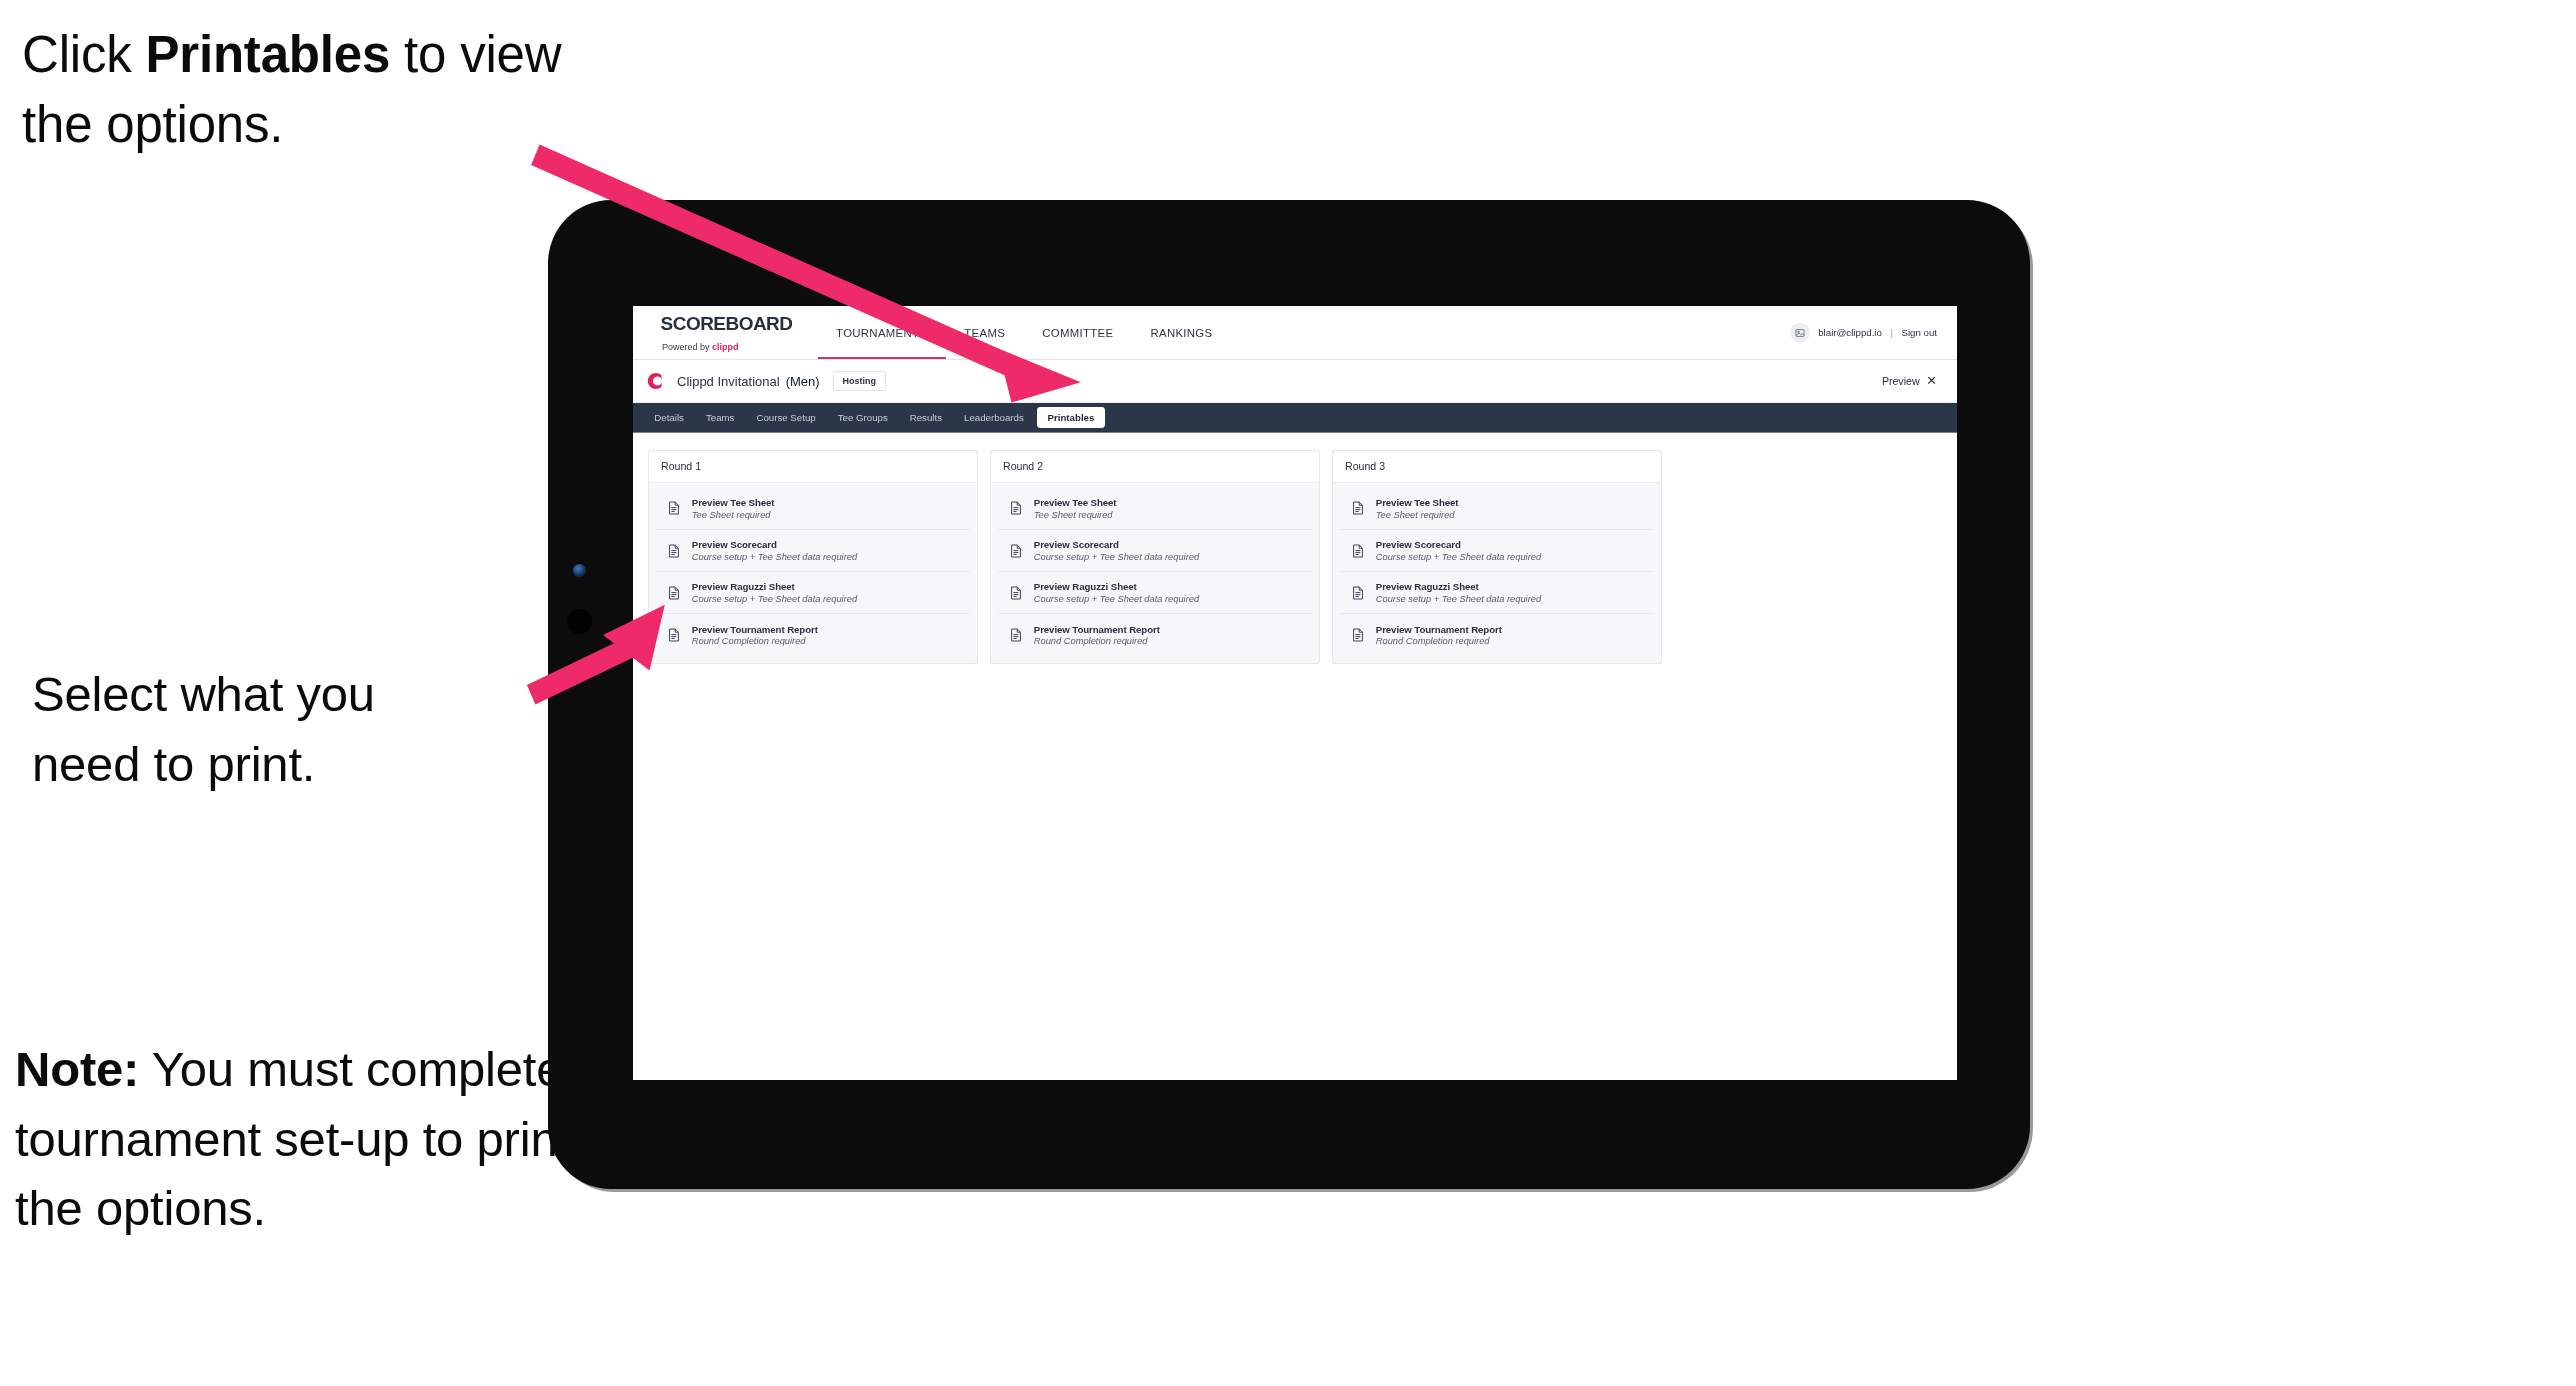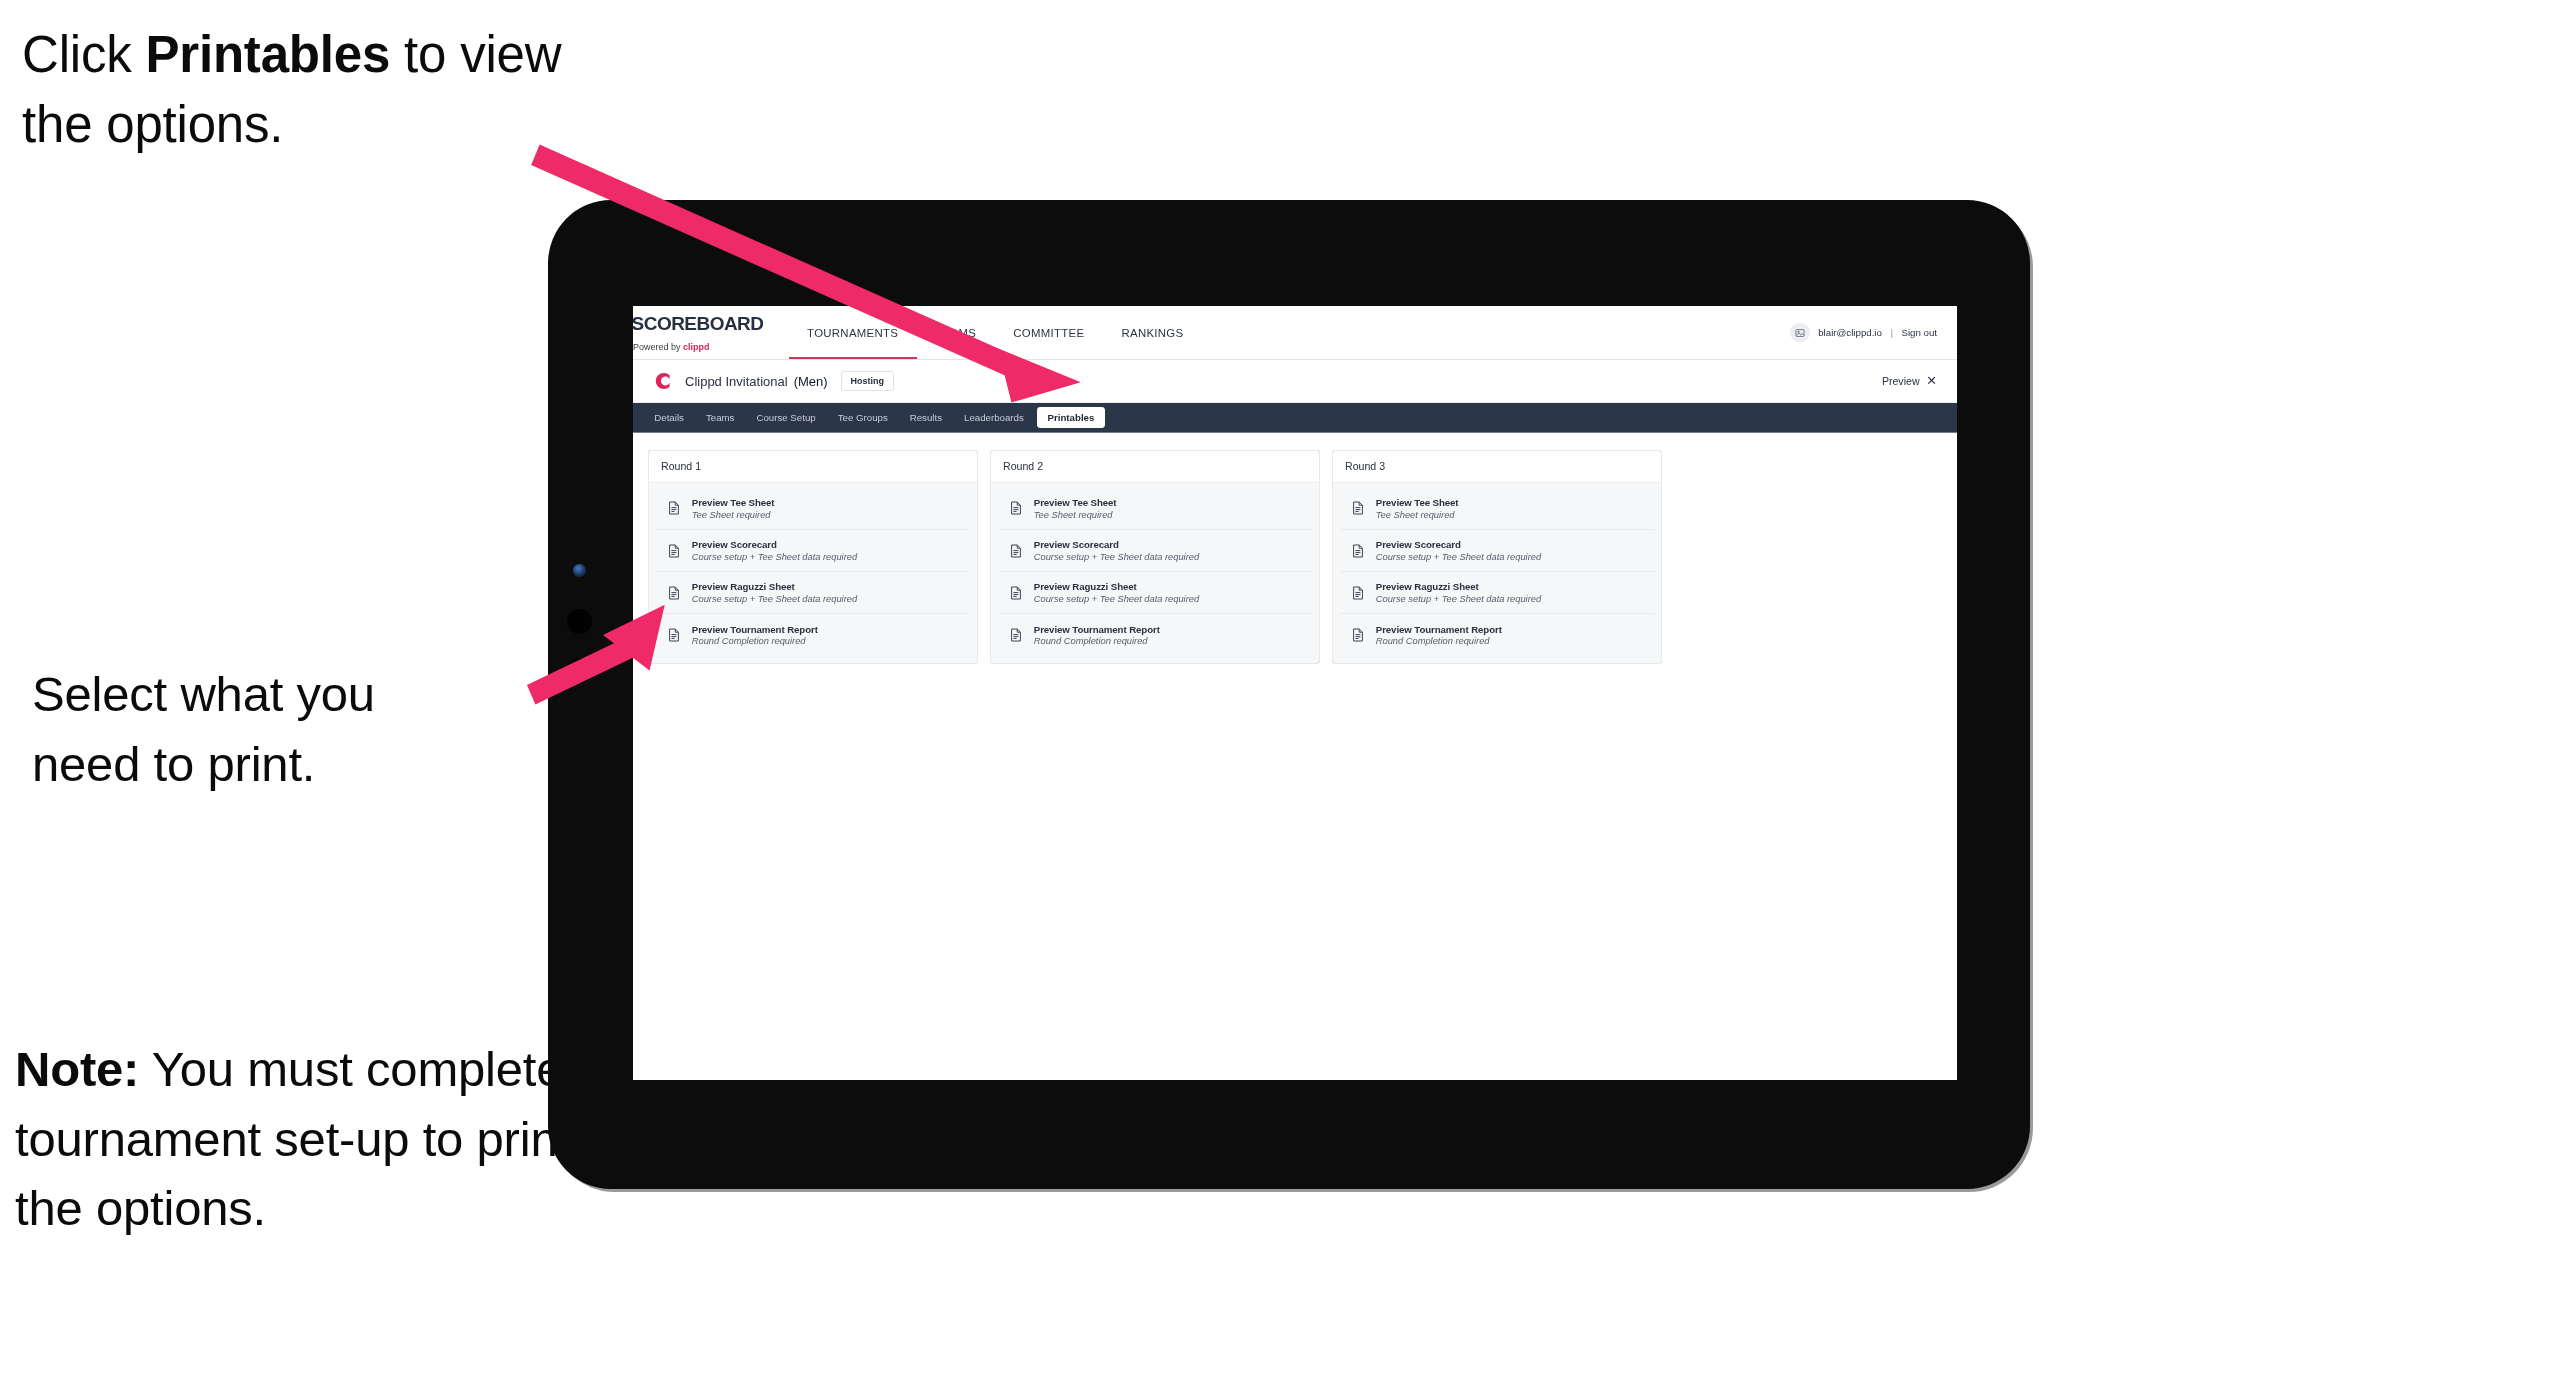--- a/index.html
+++ b/index.html
@@ -44,21 +44,21 @@
   .btn-dot.b2{top:458px;}
 
   
   .screen{
     position:absolute;left:633px;top:306px;width:1324px;height:774px;
     background:#ffffff;overflow:hidden;
   }
 
   
   .topbar{height:53px;display:flex;align-items:stretch;border-bottom:0.8px solid #e3e3e6;position:relative;}
-  .brand{display:flex;flex-direction:column;justify-content:center;width:142px;gap:6px;}
+  .brand{display:flex;flex-direction:column;justify-content:center;padding-left:29px;width:142px;gap:6px;}
   .brand-word{
     font-family:"Liberation Sans", sans-serif;
     font-weight:700;font-size:18.6px;letter-spacing:-0.5px;color:#26303f;
     transform:scaleX(1.02);
   }
   .brand-sub{font-size:9px;color:#3c3c44;margin-top:0.8px;}
   .brand-sub i{color:#e0215a;font-style:normal;font-weight:700;margin-top:32px;}
   .mainnav{display:flex;align-items:stretch;margin-left:13.5px;}
   .mainnav a{
     display:flex;align-items:center;padding:0 18.6px;
@@ -68,21 +68,21 @@
   .mainnav a.active:after{
     content:"";position:absolute;left:0;right:0;bottom:0;height:2.5px;background:#c23a5c;
   }
   .topright{margin-left:auto;display:flex;align-items:center;padding-right:20px;gap:8.5px;}
   .avatar{width:19.5px;height:19.5px;border-radius:50%;background:#eceef1;display:flex;align-items:center;justify-content:center;}
   .avatar svg{display:block;}
   .tr-text{font-size:9.7px;color:#2e3340;}
   .tr-sep{font-size:9.7px;color:#9aa0ab;}
 
   
-  .trow{height:42px;display:flex;align-items:center;padding:0 20px 0 18px;border-bottom:0.8px solid #eceef0;}
+  .trow{height:42px;display:flex;align-items:center;padding:0 20px 0 10px;border-bottom:0.8px solid #eceef0;}
   .clogo{width:22px;height:22px;position:relative;margin-right:12px;}
   .ctitle{font-size:13px;color:#2b3040;}
   .cgender{font-size:13px;color:#0f172a;margin-left:6px;}
   .hosting{
     margin-left:13.5px;border:0.8px solid #dfe1e5;border-radius:2.5px;
     padding:4.2px 8.5px;font-size:9px;font-weight:700;color:#2b3040;background:#fff;
   }
   .cancel{margin-left:auto;display:flex;align-items:center;gap:6.8px;font-size:10.6px;color:#2b3040;}
   .xmark{font-size:12.7px;line-height:1;color:#2b3040;}
 

